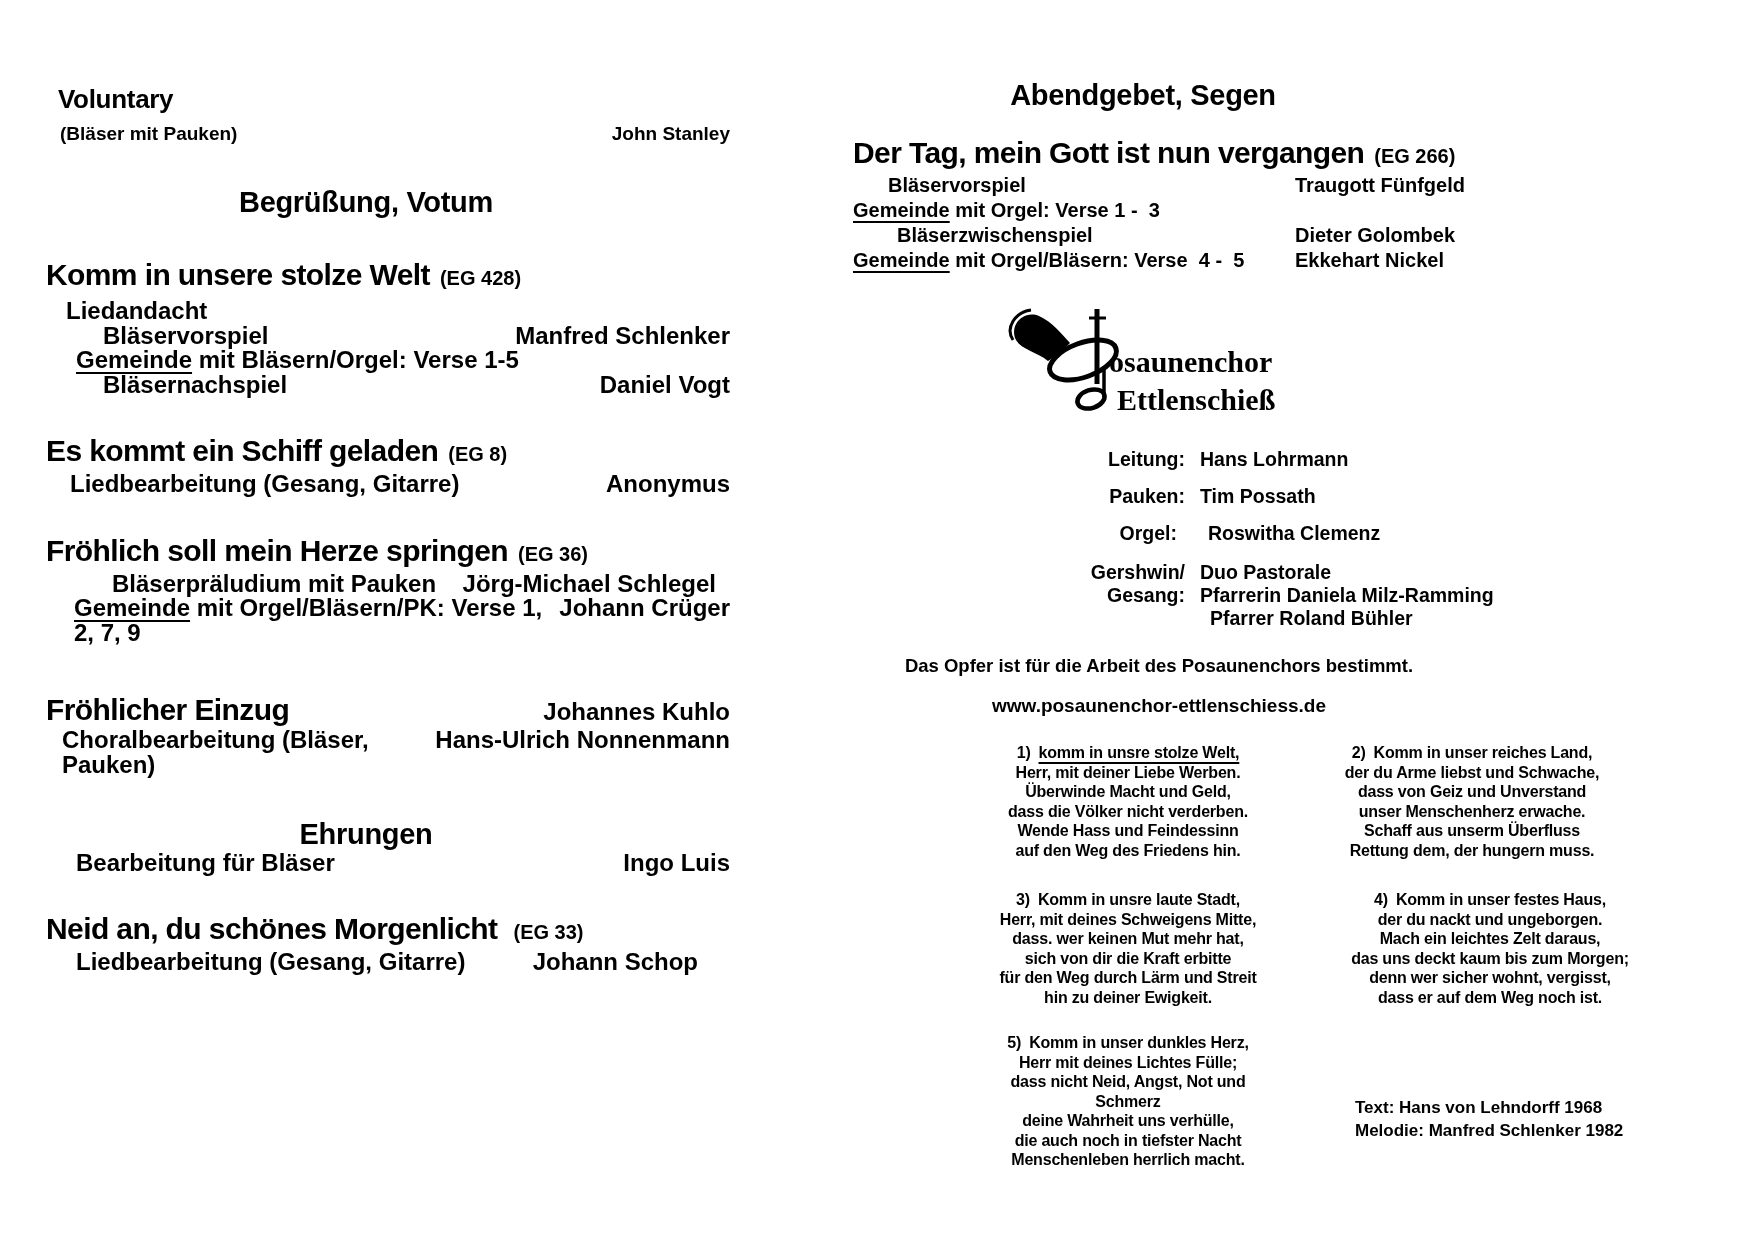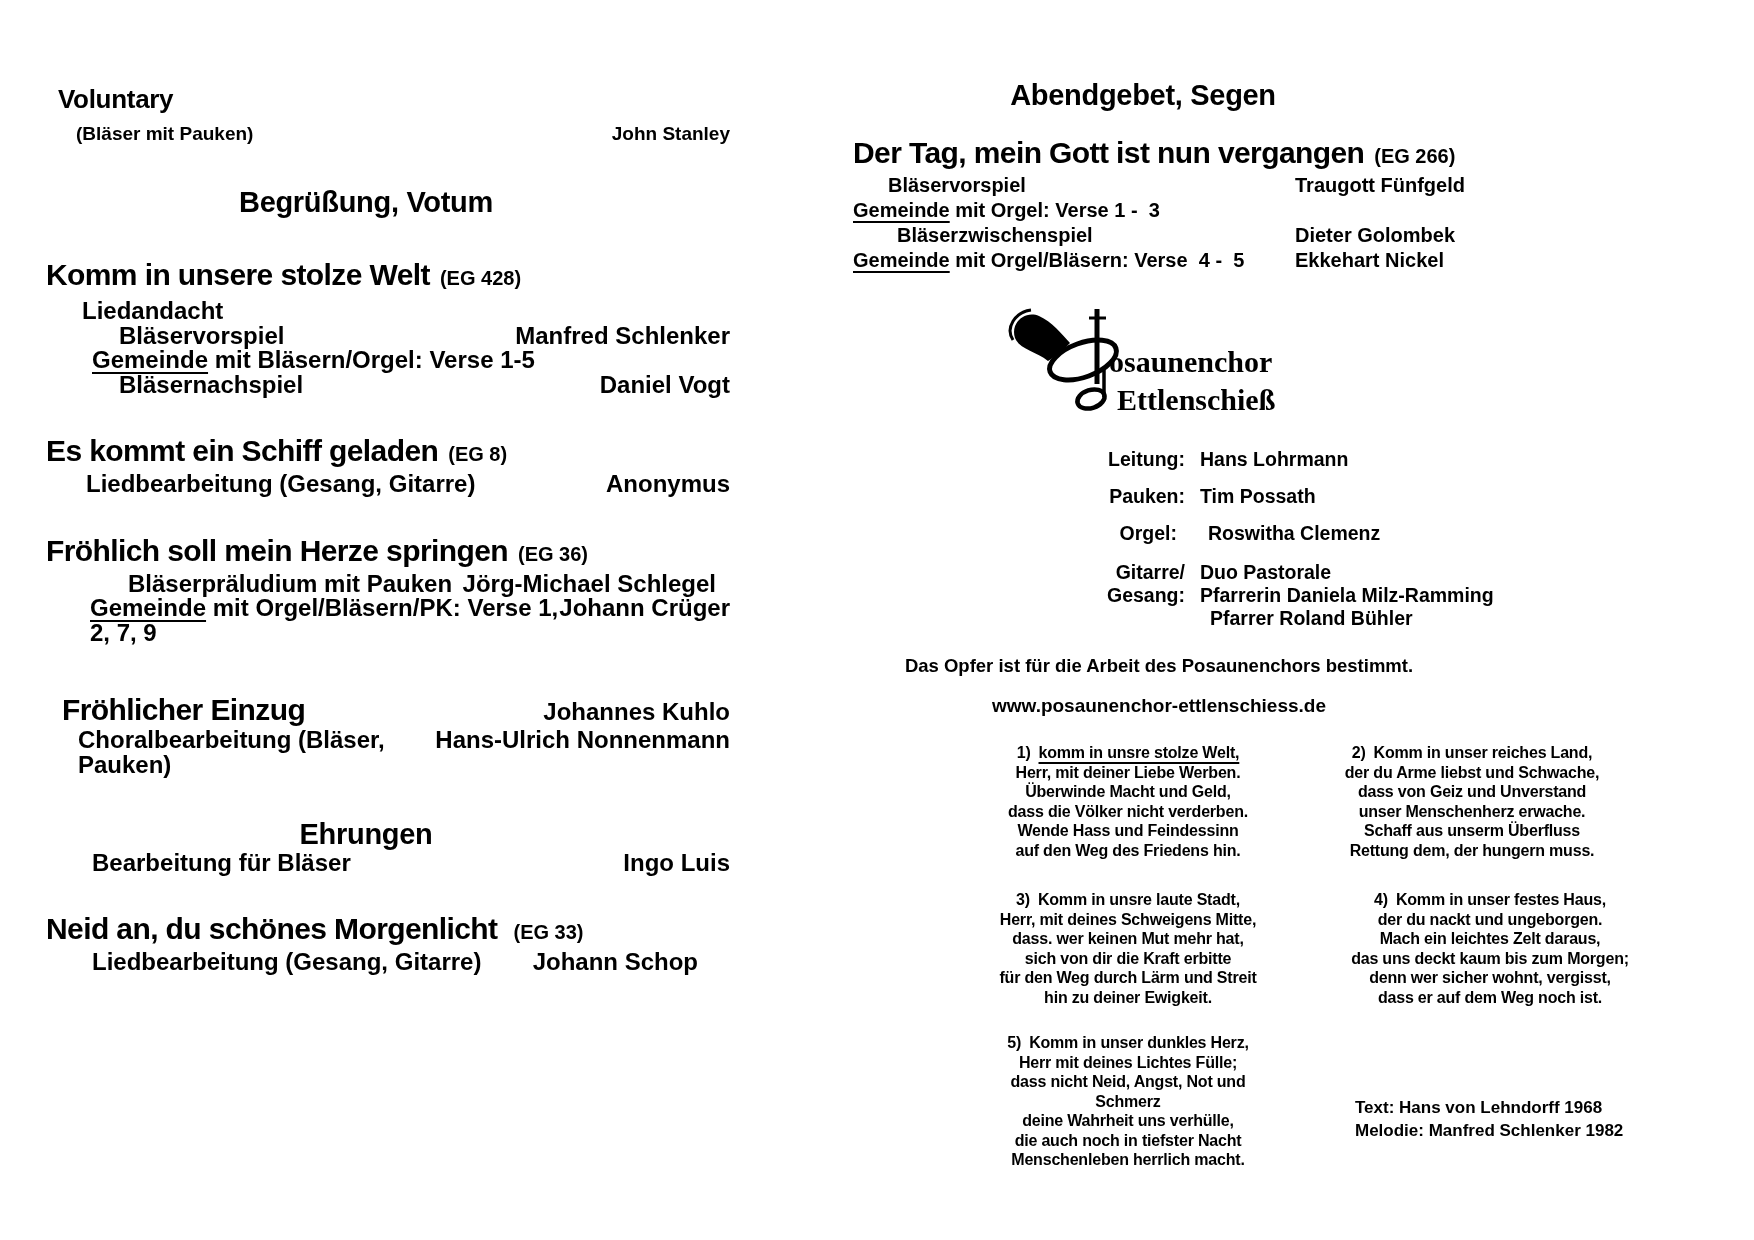--- a/index.html
+++ b/index.html
@@ -11,21 +11,21 @@
   .page { position:absolute; }
   #page-left  { left:46px;  top:84px;  width:684px; }
   #page-right { left:853px; top:78px;  width:850px; height:1150px; }
 
   
   .t-voluntary { font-size:26px; line-height:30px; letter-spacing:-0.3px; }
   .h-section   { font-size:29px; line-height:34px; text-align:center; width:640px; letter-spacing:-0.3px; }
   .t-song      { font-size:30px; line-height:36px; letter-spacing:-0.6px; }
   .eg          { font-size:20px; letter-spacing:0; margin-left:10px; }
   .eg-wide     { margin-left:16px; }
-  .row  { display:flex; justify-content:space-between; align-items:baseline;margin-left:16px; }
+  .row  { display:flex; justify-content:space-between; align-items:baseline; }
   .f20  { font-size:24px;   line-height:24.5px; }
   .f19  { font-size:19px;   line-height:23px; }
   .name { text-align:right; white-space:nowrap; }
   .u    { text-decoration:underline; text-decoration-thickness:2px; text-underline-offset:4px; }
   .rest { white-space:pre-wrap; }
 
   
   .abs { position:absolute; }
   #page-right .h-section { width:580px; }
   .rrow { position:absolute; width:100%; font-size:20px; line-height:25px; }
@@ -169,21 +169,21 @@
   <div class="role-row" style="top:407px">
     <span class="role-lbl">Pauken:</span>
     <span class="role-name">Tim Possath</span>
   </div>
   <div class="role-row" style="top:444px">
     <span class="role-lbl" style="padding-right:8px">Orgel:</span>
     <span class="role-name" style="left:355px">Roswitha Clemenz</span>
   </div>
   <div class="role-row" style="top:483px">
     <span class="role-lbl">
-      <span style="display:block">Gitarre/</span>
+      <span style="display:block">Gershwin/</span>
       <span style="display:block">Gesang:</span>
     </span>
     <span class="role-name">
       <span style="display:block">Duo Pastorale</span>
       <span style="display:block">Pfarrerin Daniela Milz-Ramming</span>
       <span style="display:block;margin-left:10px">Pfarrer Roland Bühler</span>
     </span>
   </div>
 
   <div class="opfer" style="top:577px">Das Opfer ist für die Arbeit des Posaunenchors bestimmt.</div>

